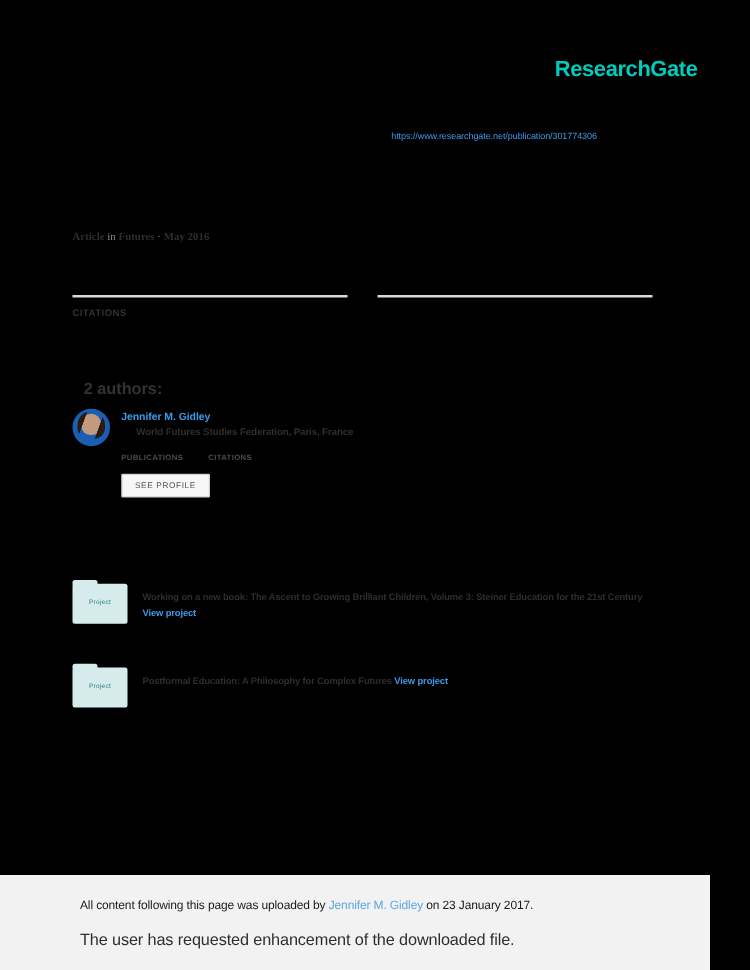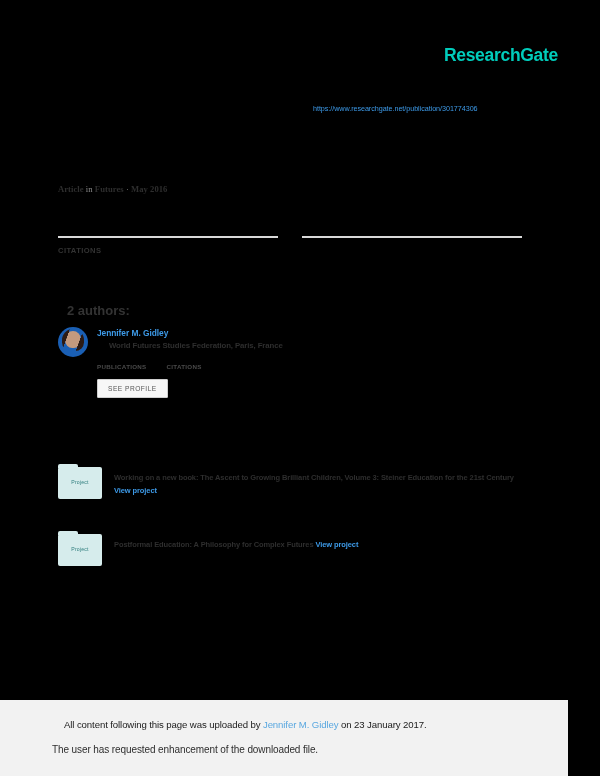--- a/index.html
+++ b/index.html
@@ -291,23 +291,23 @@
     font-size: 9.6px;
     color: #1a1a1a;
     letter-spacing: -0.1px;
     white-space: nowrap;
   }
   .footer-link {
     color: #5aa8e0;
   }
   .footer-sub {
     position: absolute;
-    left: 52px;
+    left: 64px;
     top: 44px;
-    font-size: 10px;
+    font-size: 13px;
     color: #2e2e2e;
     letter-spacing: -0.1px;
     white-space: nowrap;
   }
 </style>
 </head>
 <body>
 
 <div class="page-dark">
 

